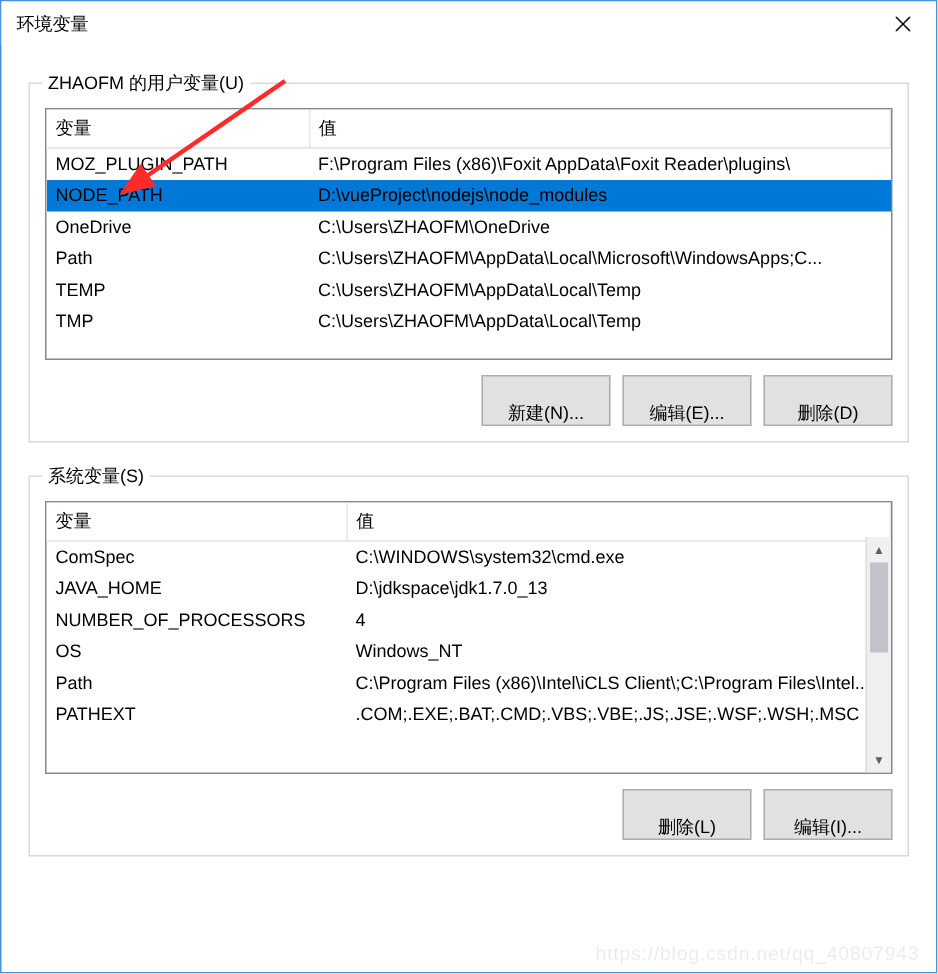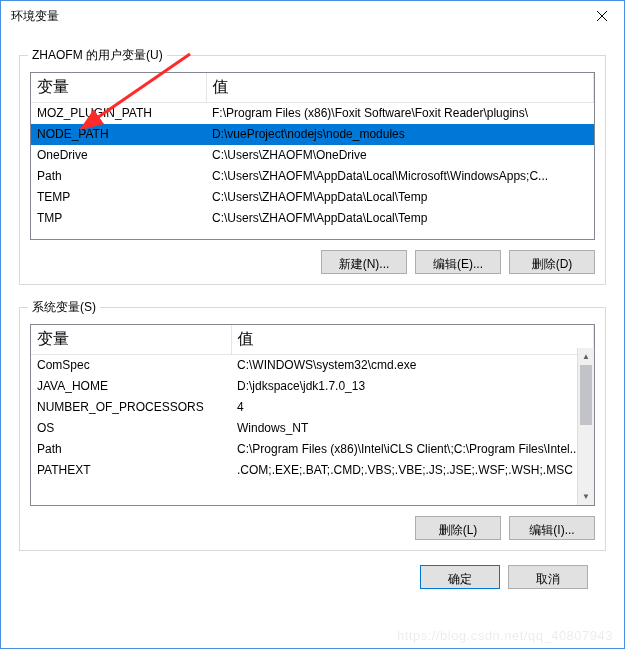--- a/index.html
+++ b/index.html
@@ -71,21 +71,21 @@
       border-collapse: collapse;
       table-layout: fixed;
     }
     .table th {
       text-align: left;
       font-weight: normal;
       padding: 4px 6px;
       background: #fff;
       border-bottom: 1px solid #e5e5e5;
       border-right: 1px solid #e5e5e5;
-      font-size: 16px;
+      font-size: 12px;
       height: 22px;
     }
     .table th:first-child { width: 175px; }
     .table td {
       padding: 3px 6px;
       font-size: 12px;
       white-space: nowrap;
       overflow: hidden;
       text-overflow: ellipsis;
       height: 21px;
@@ -124,21 +124,21 @@
       margin-top: 10px;
     }
     .btn {
       min-width: 86px;
       height: 24px;
       border: 1px solid #adadad;
       background: #e1e1e1;
       font-size: 12px;
       font-family: inherit;
       cursor: pointer;
-      padding: 5px 10px;
+      padding: 16px 10px;
     }
     .btn.primary { border: 1px solid #0078d7; }
     .footer {
       display: flex;
       justify-content: flex-end;
       gap: 8px;
       padding: 14px 18px 6px 0;
     }
     .footer .btn { min-width: 80px; }
     .arrow-overlay {
@@ -187,21 +187,21 @@
         <table class="table">
           <thead>
             <tr>
               <th>变量</th>
               <th>值</th>
             </tr>
           </thead>
           <tbody id="user-tbody">
               <tr>
                 <td>MOZ_PLUGIN_PATH</td>
-                <td>F:\Program Files (x86)\Foxit Software\Foxit Reader\plugins\</td>
+                <td>F:\Program Files (x86)\Foxit AppData\Foxit Reader\plugins\</td>
               </tr>
               <tr class="selected">
                 <td>NODE_PATH</td>
                 <td>D:\vueProject\nodejs\node_modules</td>
               </tr>
               <tr>
                 <td>OneDrive</td>
                 <td>C:\Users\ZHAOFM\OneDrive</td>
               </tr>
               <tr>
@@ -271,20 +271,16 @@
           <div class="scrollbar-btn" style="bottom:0;">▼</div>
         </div>
       </div>
 
       <div class="button-row">
         <button class="btn">删除(L)</button>
         <button class="btn">编辑(I)...</button>
       </div>
     </div>
 
-    <div class="footer">
-      <button class="btn primary">确定</button>
-      <button class="btn">取消</button>
-    </div>
   </div>
 
   <div class="watermark">https://blog.csdn.net/qq_40807943</div>
 </div>
 
 </body></html>

